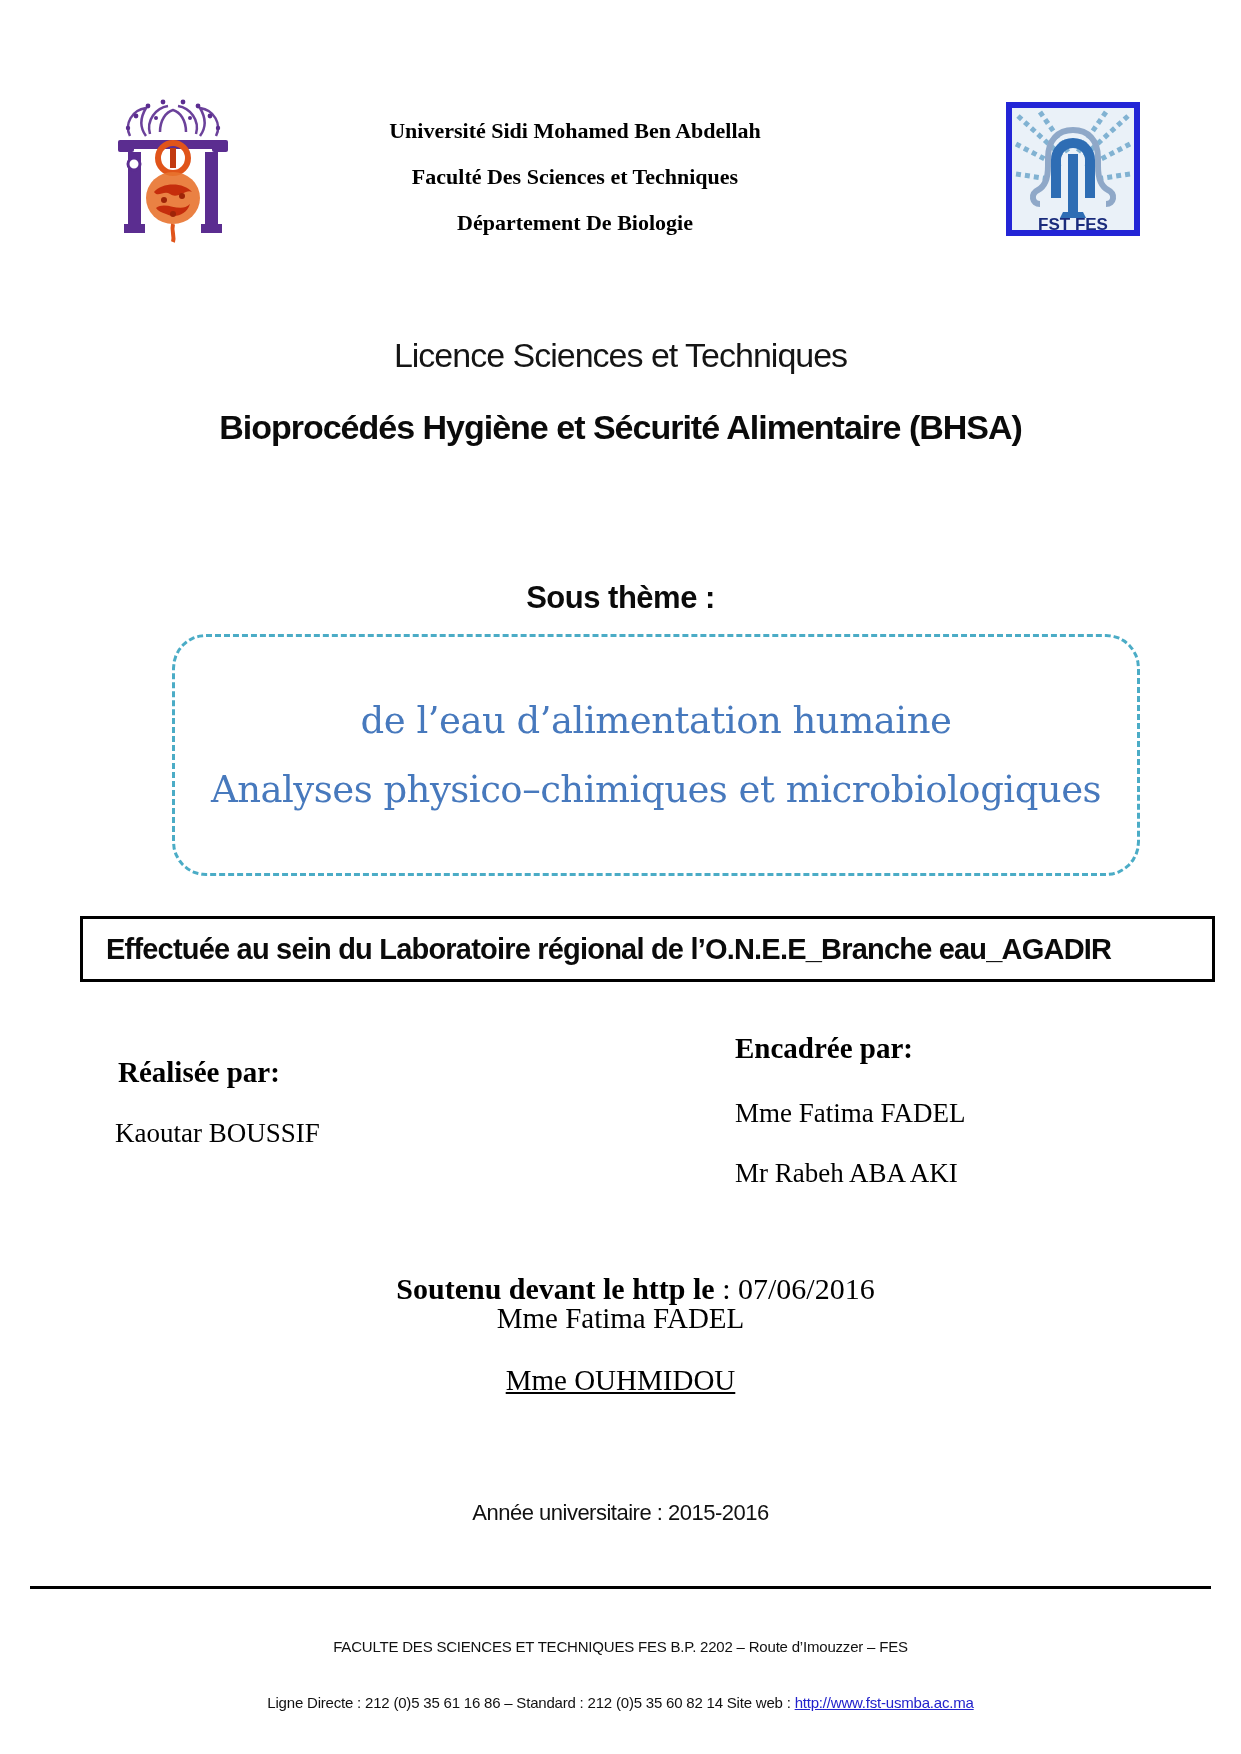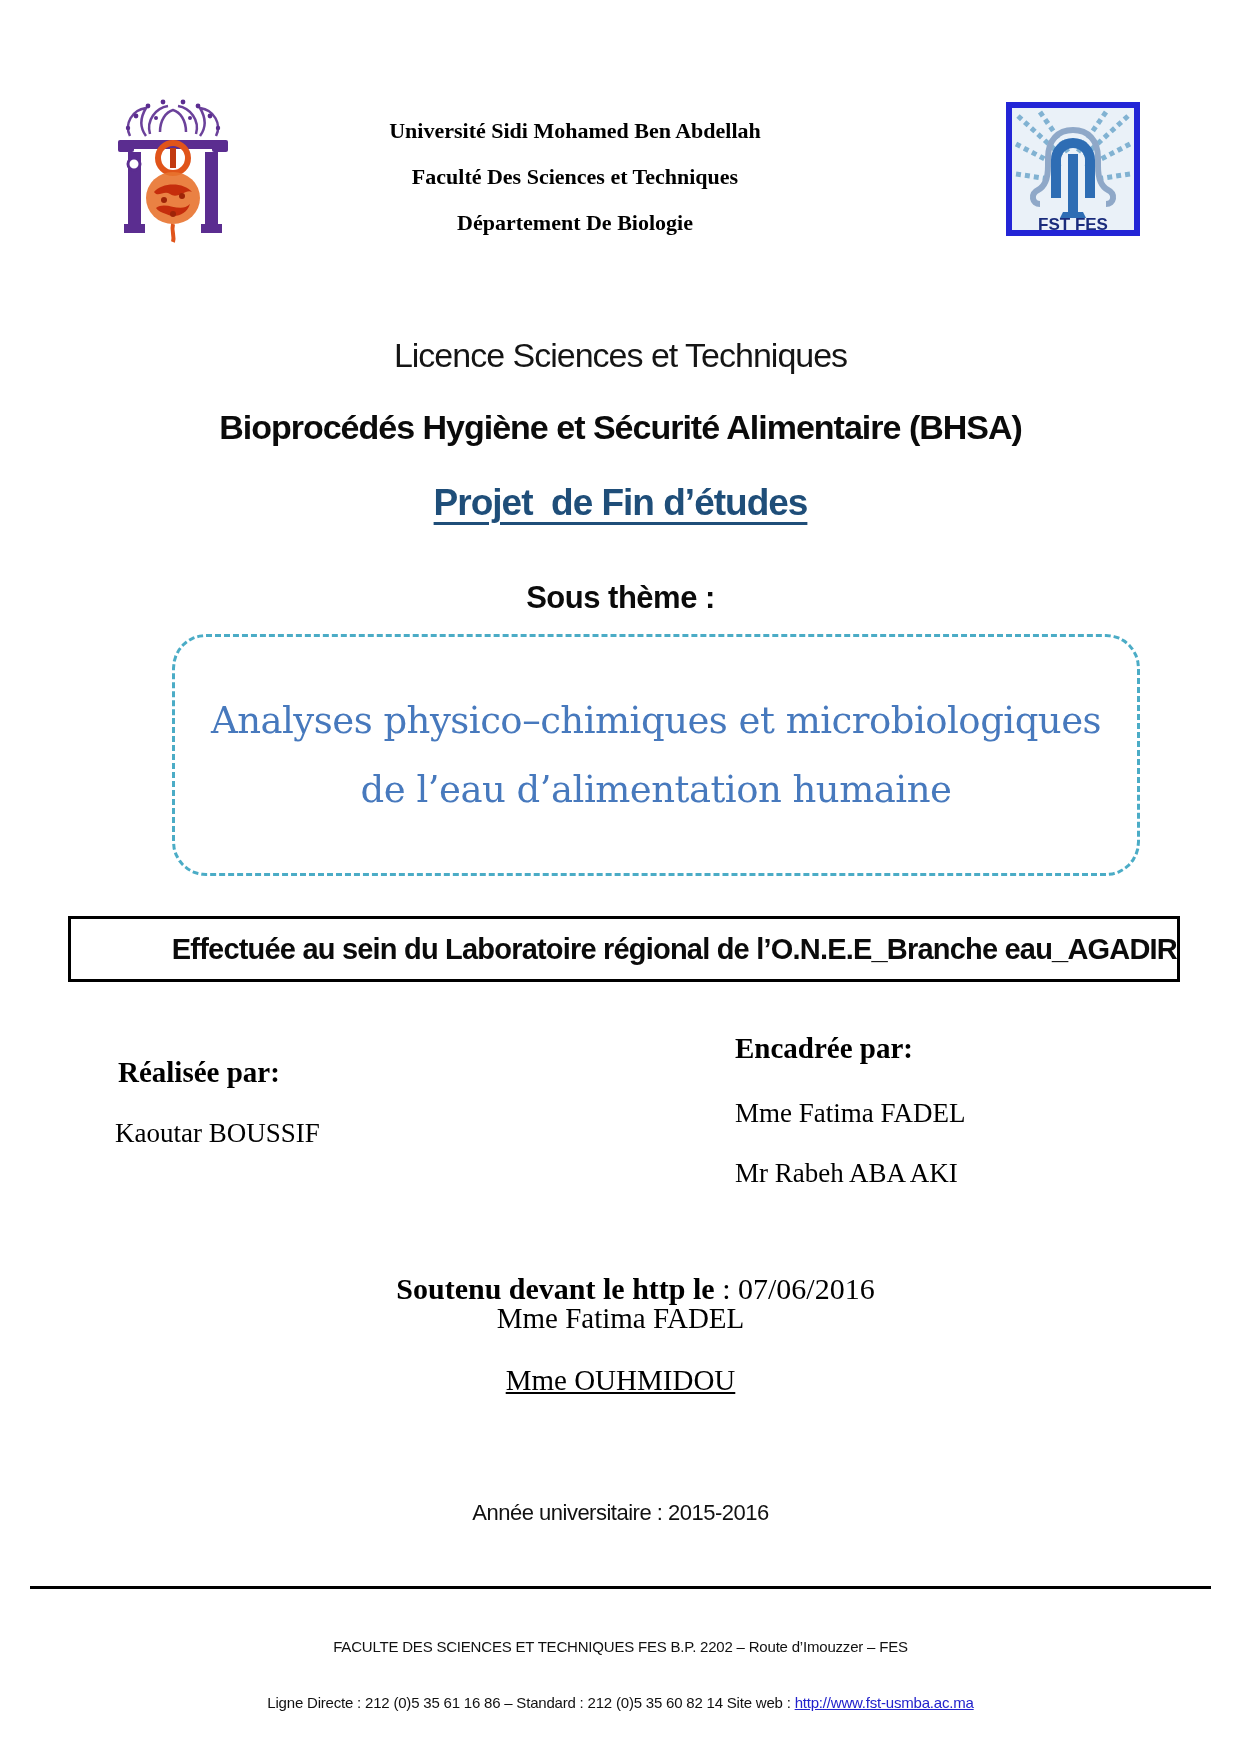--- a/index.html
+++ b/index.html
@@ -38,23 +38,23 @@
     gap:26px;
   }
   .theme-line{
     font-family:"DejaVu Serif",serif;
     font-size:37px;letter-spacing:-0.5px;
     color:#4779BD;font-weight:500;
   }
 
   
   .banner-box{
-    left:68px;top:916px;width:1106px;height:60px;
+    left:80px;top:916px;width:1106px;height:60px;
     border:3px solid #000;
-    display:flex;align-items:center;justify-content:flex-end;
+    display:flex;align-items:center;justify-content:flex-start;padding-left:23px;
   }
   .banner-text{font-family:"Liberation Sans",sans-serif;font-weight:bold;font-size:29px;letter-spacing:-0.8px;color:#0b0b0b;}
 
   .label-bold{font-weight:bold;font-size:29px;}
   .name-reg{font-size:27px;}
 
   .jury-line{font-size:30px;white-space:pre-wrap;}
   .jury-line .b{font-weight:bold;}
   .jury-name{font-size:29px;}
 
@@ -150,30 +150,27 @@
   <div class="abs hdr-block" style="top:210px;">
     <span class="hdr-line">Département De Biologie</span>
   </div>
 
   <div class="abs centerline" style="top:336px;">
     <span class="sans licence">Licence Sciences et Techniques</span>
   </div>
   <div class="abs centerline" style="top:408px;">
     <span class="sans bhsa">Bioprocédés Hygiène et Sécurité Alimentaire (BHSA)</span>
   </div>
-  <div class="abs centerline" style="top:482px;">
-    <span class="sans projet">Projet  de Fin d’études</span>
-  </div>
   <div class="abs centerline" style="top:580px;">
     <span class="sans soustheme">Sous thème :</span>
   </div>
 
   <div class="abs theme-box">
+    <div class="theme-line">de l’eau d’alimentation humaine</div>
     <div class="theme-line">Analyses physico–chimiques et microbiologiques</div>
-    <div class="theme-line">de l’eau d’alimentation humaine</div>
   </div>
 
   <div class="abs banner-box">
     <span class="banner-text">Effectuée au sein du Laboratoire régional de l’O.N.E.E_Branche eau_AGADIR</span>
   </div>
 
   <div class="abs label-bold" style="left:735px;top:1032px;">Encadrée par:</div>
   <div class="abs label-bold" style="left:118px;top:1056px;">Réalisée par:</div>
   <div class="abs name-reg" style="left:735px;top:1098px;">Mme Fatima FADEL</div>
   <div class="abs name-reg" style="left:115px;top:1118px;">Kaoutar BOUSSIF</div>

